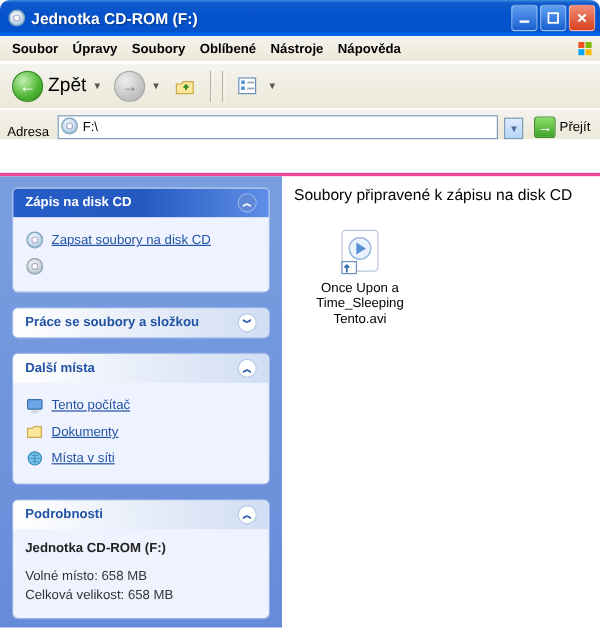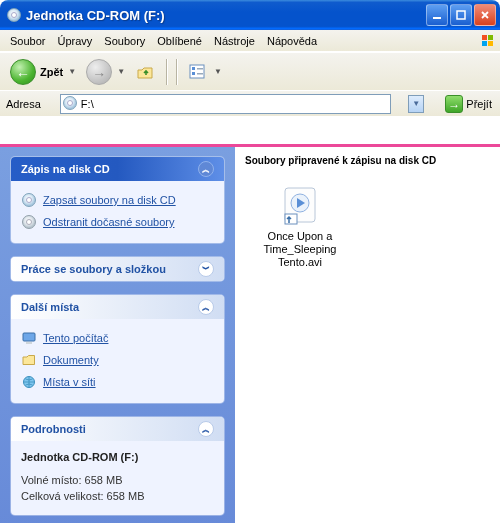--- a/index.html
+++ b/index.html
@@ -46,20 +46,21 @@
     height: 22px;
     background: linear-gradient(#f4f3ee,#ece9d8);
     border-bottom: 1px solid #fff;
     display:flex;align-items:center;
     padding: 0 4px;
     position: relative;
   }
   .menubar .menu-item {
     padding: 2px 6px;
     cursor: default;
+    font-weight: bold;
   }
   .winflag {
     position:absolute; right:3px; top:2px;
     width:18px;height:18px;
     display:flex;align-items:center;justify-content:center;
   }
   .toolbar {
     height: 38px;
     background: linear-gradient(#f4f3ee,#ece9d8);
     border-top: 1px solid #fff;
@@ -76,36 +77,36 @@
     width:26px;height:26px;border-radius:50%;
     background: radial-gradient(circle at 35% 30%, #c2f0b0, #4bb430 60%, #2f8f1e);
     border:1px solid #3a8f2a;
     display:flex;align-items:center;justify-content:center;
     color:#fff;font-size:14px;font-weight:bold;
   }
   .tbtn.big.disabled .circ {
     background: radial-gradient(circle at 35% 30%, #eee, #c5c5c5 60%, #aaa);
     border:1px solid #aaa;color:#888;
   }
-  .tbtn .lbl { font-size:11px;font-weight:bold; }
+  .tbtn .lbl { font-size:16px; }
   .tbtn .drop { font-size:8px;color:#555;margin-left:1px; }
   .tsep {
     width:2px;height:26px;
     border-left:1px solid #b8b4a2;border-right:1px solid #fff;
     margin: 0 3px;
   }
   .ticon {
     width:22px;height:22px;display:flex;align-items:center;justify-content:center;
   }
   .addressbar {
     height: 26px;
     background: linear-gradient(#f4f3ee,#ece9d8);
     border-top:1px solid #fff;
-    display:flex;align-items:center;
-    padding: 0 4px;gap:17px;
+    display:flex;align-items:flex-end;
+    padding: 0 4px;gap:5px;
   }
   .addressbar .label { padding: 0 2px; }
   .addr-field {
     flex:1;display:flex;align-items:center;
     background:#fff;border:1px solid #7f9db9;height:20px;
     padding: 0 2px;gap:4px;
   }
   .addr-field input {
     flex:1;border:none;outline:none;font:inherit;font-size:11px;
     padding:0;height:16px;
@@ -169,21 +170,21 @@
   }
   .task-link .ic { width:16px;height:16px;display:flex;align-items:center;justify-content:center; }
   .details {
     font-size:11px;color:#333;line-height:1.5;
   }
   .details .dtitle { font-weight:bold;color:#222; }
   .rightpane {
     flex:1;background:#fff;padding:6px 10px;
   }
   .rhdr {
-    font-weight:bold;font-size:10px;color:#000;padding:2px 0 4px;
+    font-weight:normal;font-size:13px;color:#000;padding:2px 0 4px;
   }
   .fileitem {
     width:90px;text-align:center;padding:6px 2px;
     margin-top:8px;margin-left:10px;
   }
   .fileicon {
     width:42px;height:42px;margin:0 auto 4px;
     position:relative;
   }
   .filelabel {
@@ -303,21 +304,20 @@
         <div class="task-link">
           <span class="ic">
               <span class="cd-disc"></span>
             </span>
           <span>Zapsat soubory na disk CD</span>
         </div>
         <div class="task-link">
           <span class="ic">
               <span class="cd-disc" style="filter:grayscale(0.6)"></span>
             </span>
-          <span>Odstranit dočasné soubory</span>
         </div>
       </div>
     </div>
 
     <div class="panel">
       <div class="panel-hdr">
         <span>Práce se soubory a složkou</span>
         <span class="chev">︾</span>
       </div>
     </div>

